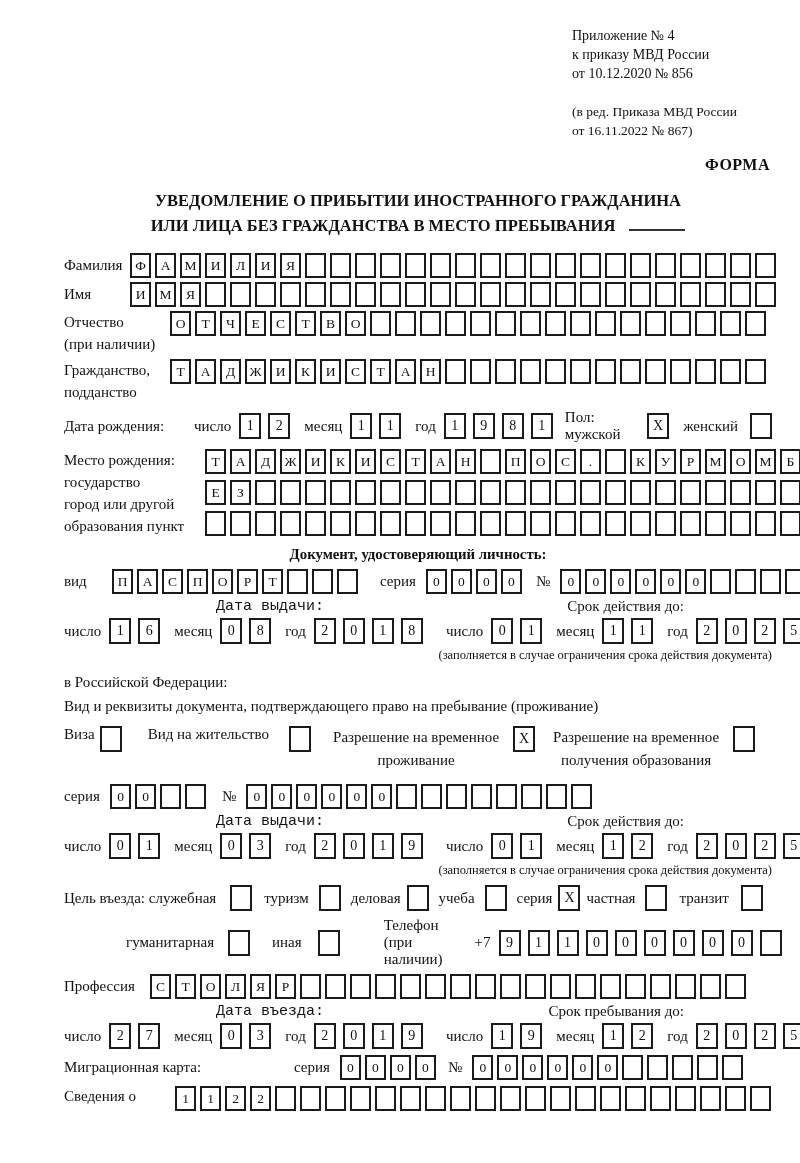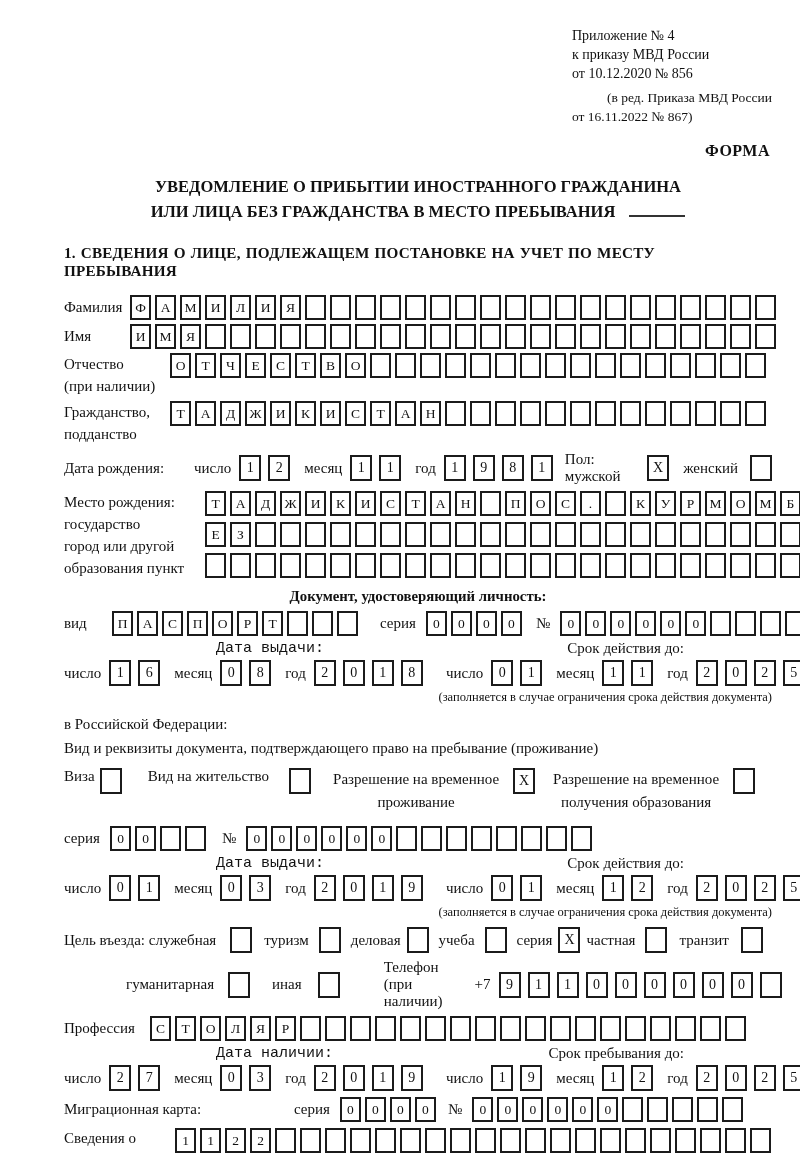--- a/index.html
+++ b/index.html
@@ -2,21 +2,21 @@
 <html><head>
 <meta charset="utf-8">
 <style>
   html,body{margin:0;padding:0;background:#fff;}
   body{width:800px;height:1163px;font-family:"Liberation Serif","DejaVu Serif",serif;color:#111;overflow:hidden;}
   .page{box-sizing:border-box;width:800px;height:1163px;padding:26px 28px 0 64px;}
 
   
   .top-note{width:200px;margin-left:auto;font-size:14px;line-height:19px;}
   .top-note .sub{font-size:13.5px;}
-  .top-note .gap{margin-top:5px;text-align:right;}
+  .top-note .gap{margin-top:19px;}
   .forma{text-align:right;font-weight:bold;font-size:16px;letter-spacing:.5px;margin-top:16px;padding-right:2px;}
 
   
   .title{margin-top:14px;text-align:center;font-weight:bold;font-size:16.5px;line-height:25px;}
   .uline{display:inline-block;width:56px;border-bottom:2px solid #333;margin-left:14px;}
 
   .section{margin-top:20px;font-weight:bold;font-size:15.2px;letter-spacing:.2px;word-spacing:1px;}
 
   
   .form{margin-top:15px;font-size:15px;}
@@ -69,21 +69,20 @@
     <div class="sub">от 16.11.2022 № 867)</div>
   </div>
 
   <div class="forma">ФОРМА</div>
 
   <div class="title">
     <div>УВЕДОМЛЕНИЕ О ПРИБЫТИИ ИНОСТРАННОГО ГРАЖДАНИНА</div>
     <div><span>ИЛИ ЛИЦА БЕЗ ГРАЖДАНСТВА В МЕСТО ПРЕБЫВАНИЯ</span><span class="uline"></span></div>
   </div>
 
-  <div class="section">1. СВЕДЕНИЯ О ЛИЦЕ, ПОДЛЕЖАЩЕМ ПОСТАНОВКЕ НА УЧЕТ ПО МЕСТУ ПРЕБЫВАНИЯ</div>
 
   <div class="form">
 
     <div class="row">
       <span class="lbl w65">Фамилия</span>
       <span class="cells">
           <span class="cell">Ф</span>
           <span class="cell">А</span>
           <span class="cell">М</span>
           <span class="cell">И</span>
@@ -569,21 +568,21 @@
           <span class="cell"></span>
           <span class="cell"></span>
           <span class="cell"></span>
           <span class="cell"></span>
           <span class="cell"></span>
           <span class="cell"></span>
         </span>
     </div>
 
     <div class="hdr-row">
-      <span class="hdr-issue">Дата наличии:</span>
+      <span class="hdr-issue">Дата въезда:</span>
       <span class="hdr-valid">Срок пребывания до:</span>
     </div>
     <div class="row">
       <span class="grp-left">
         <span class="dg">
           <span class="dlbl first">число</span>
           <span class="cells date">
               <span class="cell">2</span>
               <span class="cell">7</span>
             </span>

